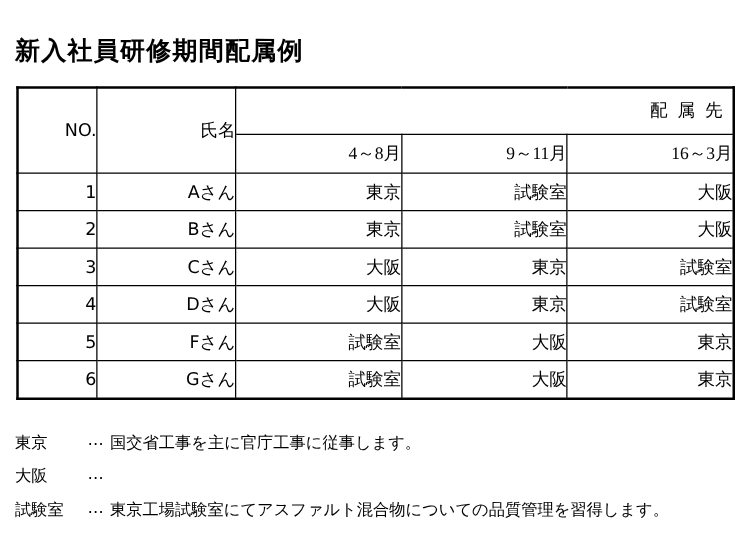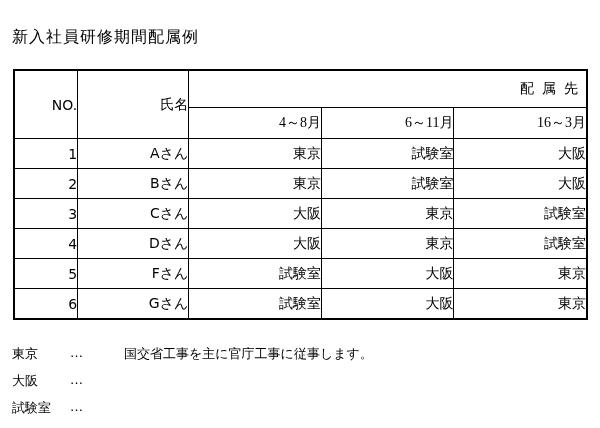--- a/index.html
+++ b/index.html
@@ -3,21 +3,21 @@
 <meta charset="utf-8">
 <style>
   html, body { margin: 0; padding: 0; background: #ffffff; }
   body {
     width: 600px; height: 428px; position: relative; overflow: hidden;
     font-family: "DejaVu Sans", "Liberation Sans", sans-serif;
     color: #000;
   }
   .title {
     position: absolute; left: 12px; top: 27px;
-    font-size: 16px; font-weight: normal; letter-spacing: 1px;
+    font-size: 20px; font-weight: bold; letter-spacing: 1px;
   }
   table.assign {
     position: absolute; left: 13px; top: 69px;
     width: 575px;
     border-collapse: collapse;
     border: 2px solid #000;
     font-size: 14px;
   }
   table.assign td, table.assign th {
     border: 1.5px solid #000;
@@ -32,37 +32,37 @@
   .col-name { width: 108px; }
   .col-p { width: 129px; }
   .dept-head { letter-spacing: 8px; }
   .notes {
     position: absolute; left: 12px; top: 345px;
     font-size: 13px;
   }
   .note-row { display: flex; height: 27px; align-items: flex-start; }
   .note-key { width: 58px; }
   .note-sep { width: 18px; }
-  .note-text { white-space: nowrap; margin-left: 36px; }
+  .note-text { white-space: nowrap; }
 </style>
 </head>
 <body>
 
 <div class="title">新入社員研修期間配属例</div>
 
 <table class="assign">
   <thead>
     <tr class="h1">
       <th class="col-no" rowspan="2">NO.</th>
       <th class="col-name" rowspan="2">氏名</th>
       <th colspan="3" class="dept-head">配属先</th>
     </tr>
     <tr class="h2">
       <th class="col-p">4～8月</th>
-      <th class="col-p">6～11月</th>
+      <th class="col-p">9～11月</th>
       <th class="col-p">16～3月</th>
     </tr>
   </thead>
   <tbody>
     <tr>
       <td>1</td>
       <td>Aさん</td>
       <td>東京</td>
       <td>試験室</td>
       <td>大阪</td>
@@ -111,14 +111,15 @@
     <span class="note-sep">…</span>
     <span class="note-text">国交省工事を主に官庁工事に従事します。</span>
   </div>
   <div class="note-row">
     <span class="note-key">大阪</span>
     <span class="note-sep">…</span>
   </div>
   <div class="note-row">
     <span class="note-key">試験室</span>
     <span class="note-sep">…</span>
+    <span class="note-text">東京工場試験室にてアスファルト混合物についての品質管理を習得します。</span>
   </div>
 </div>
 
 </body></html>

